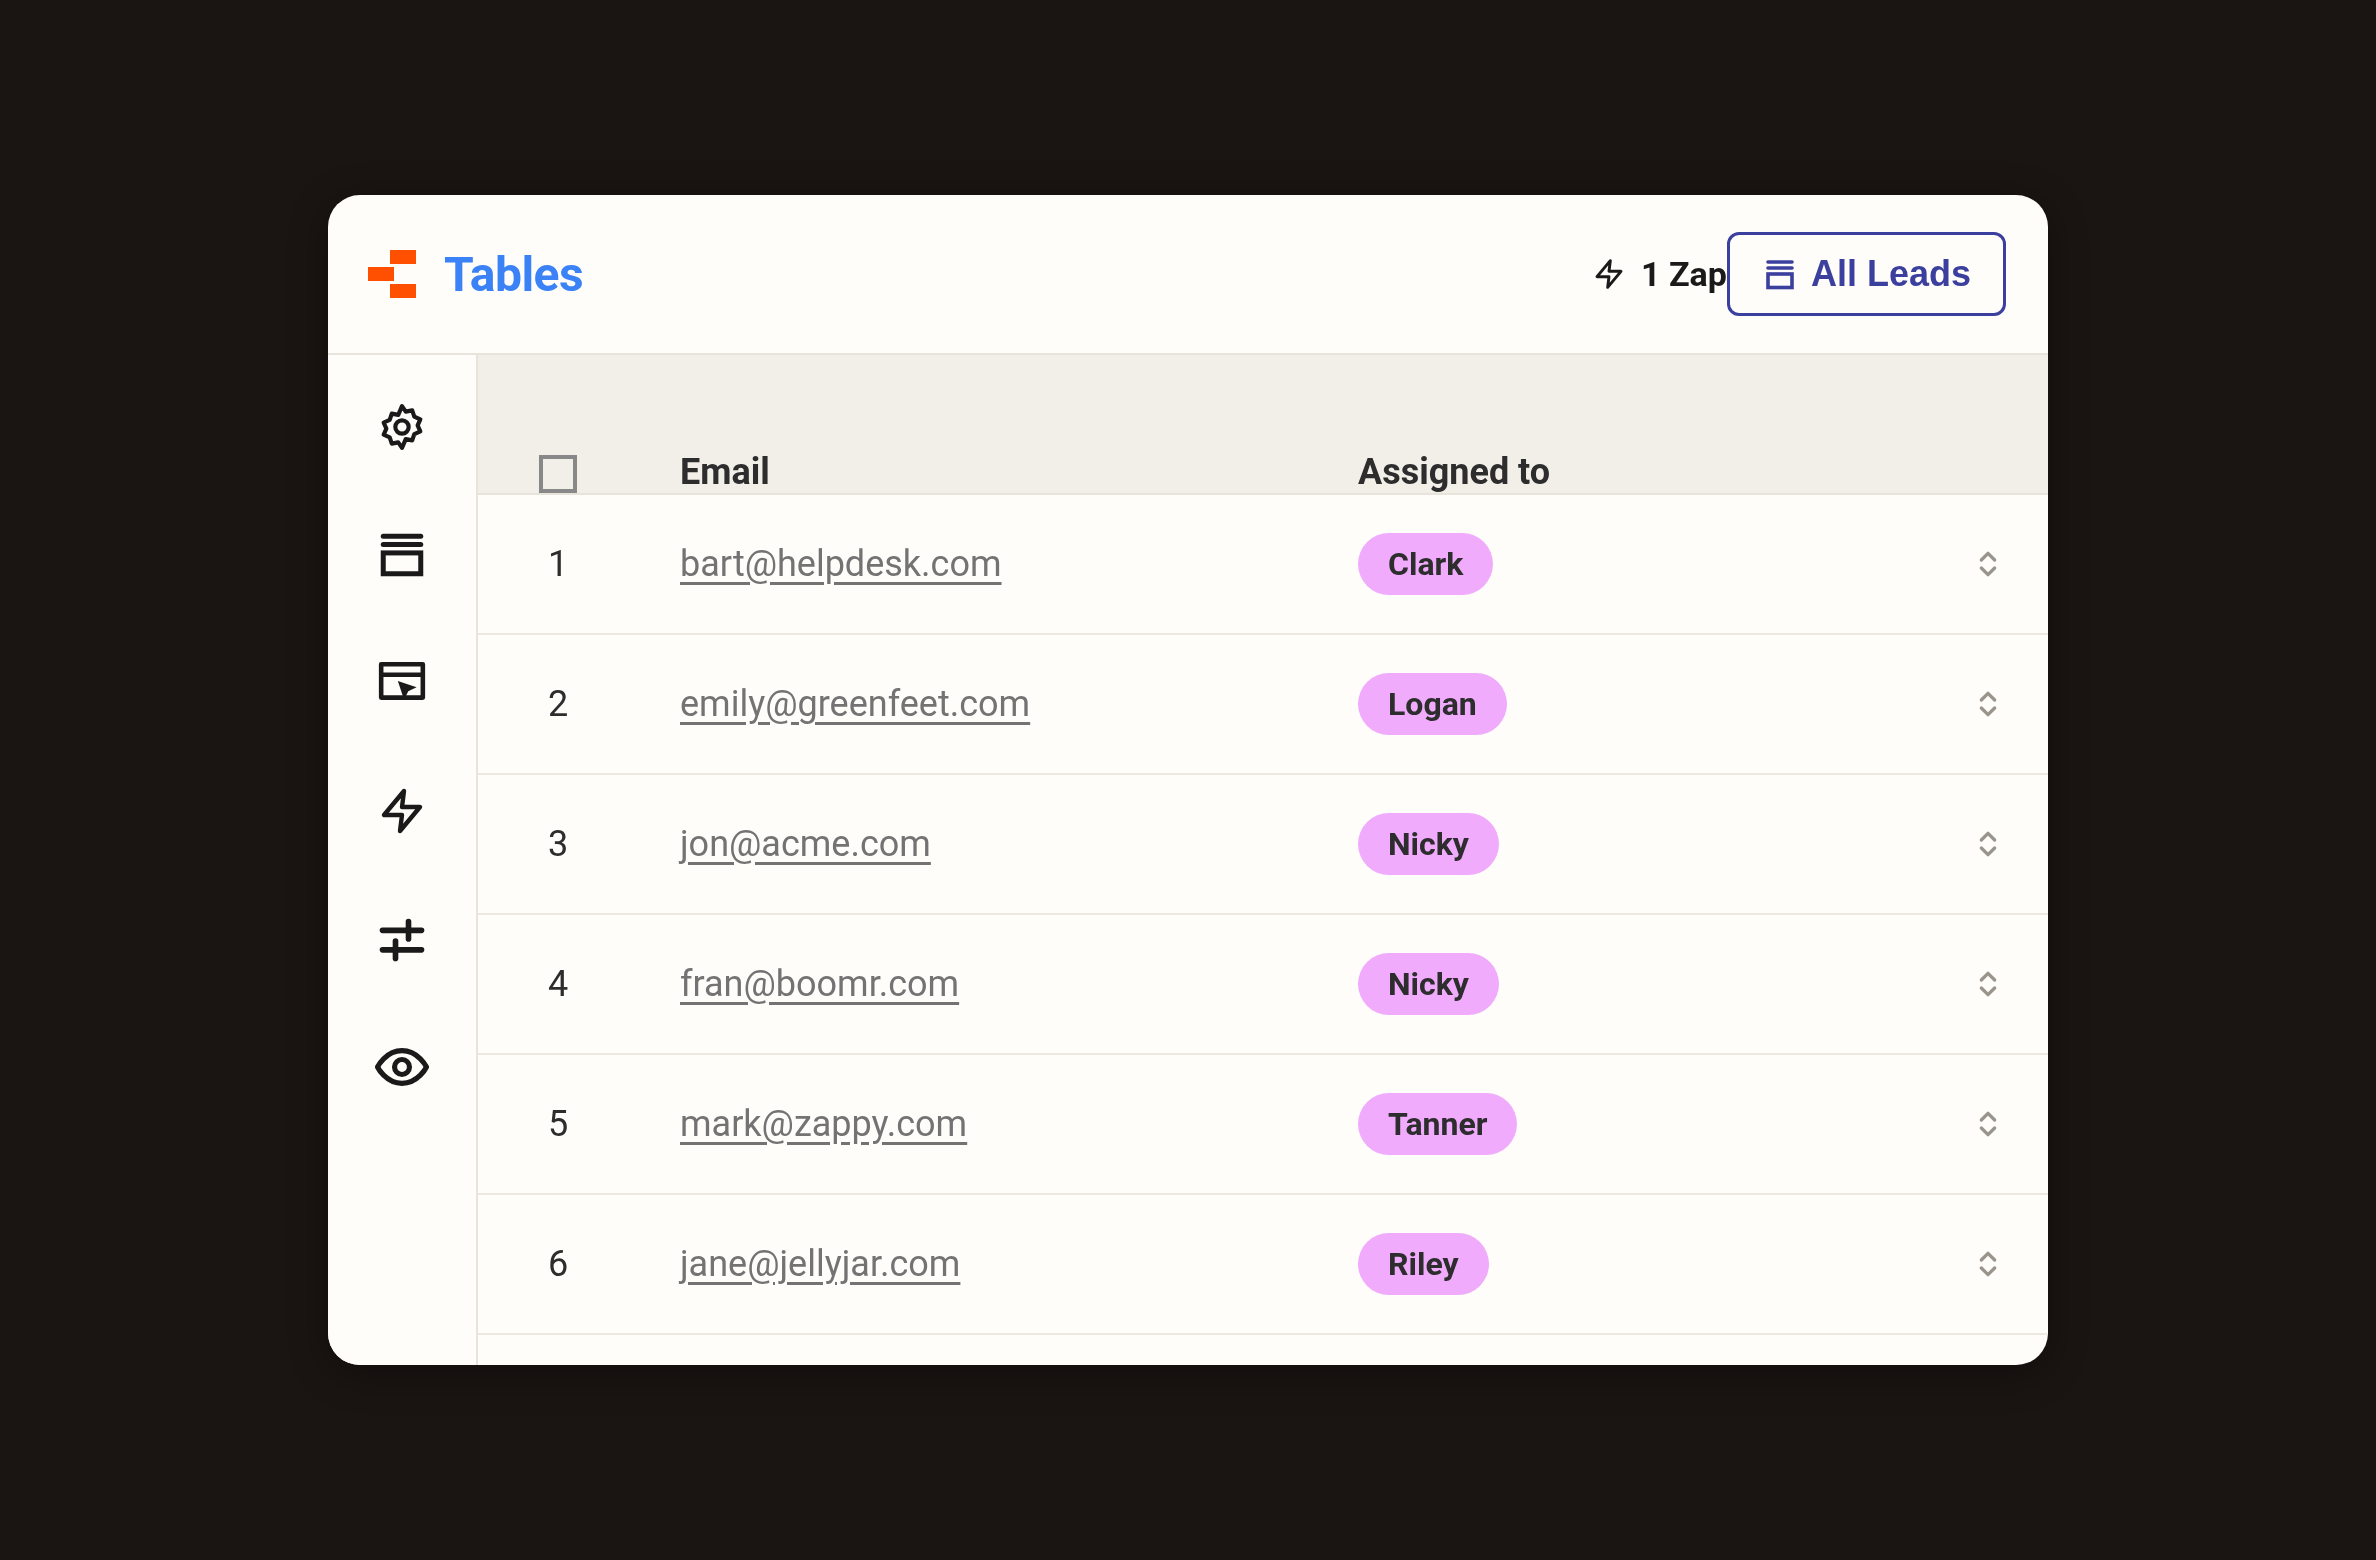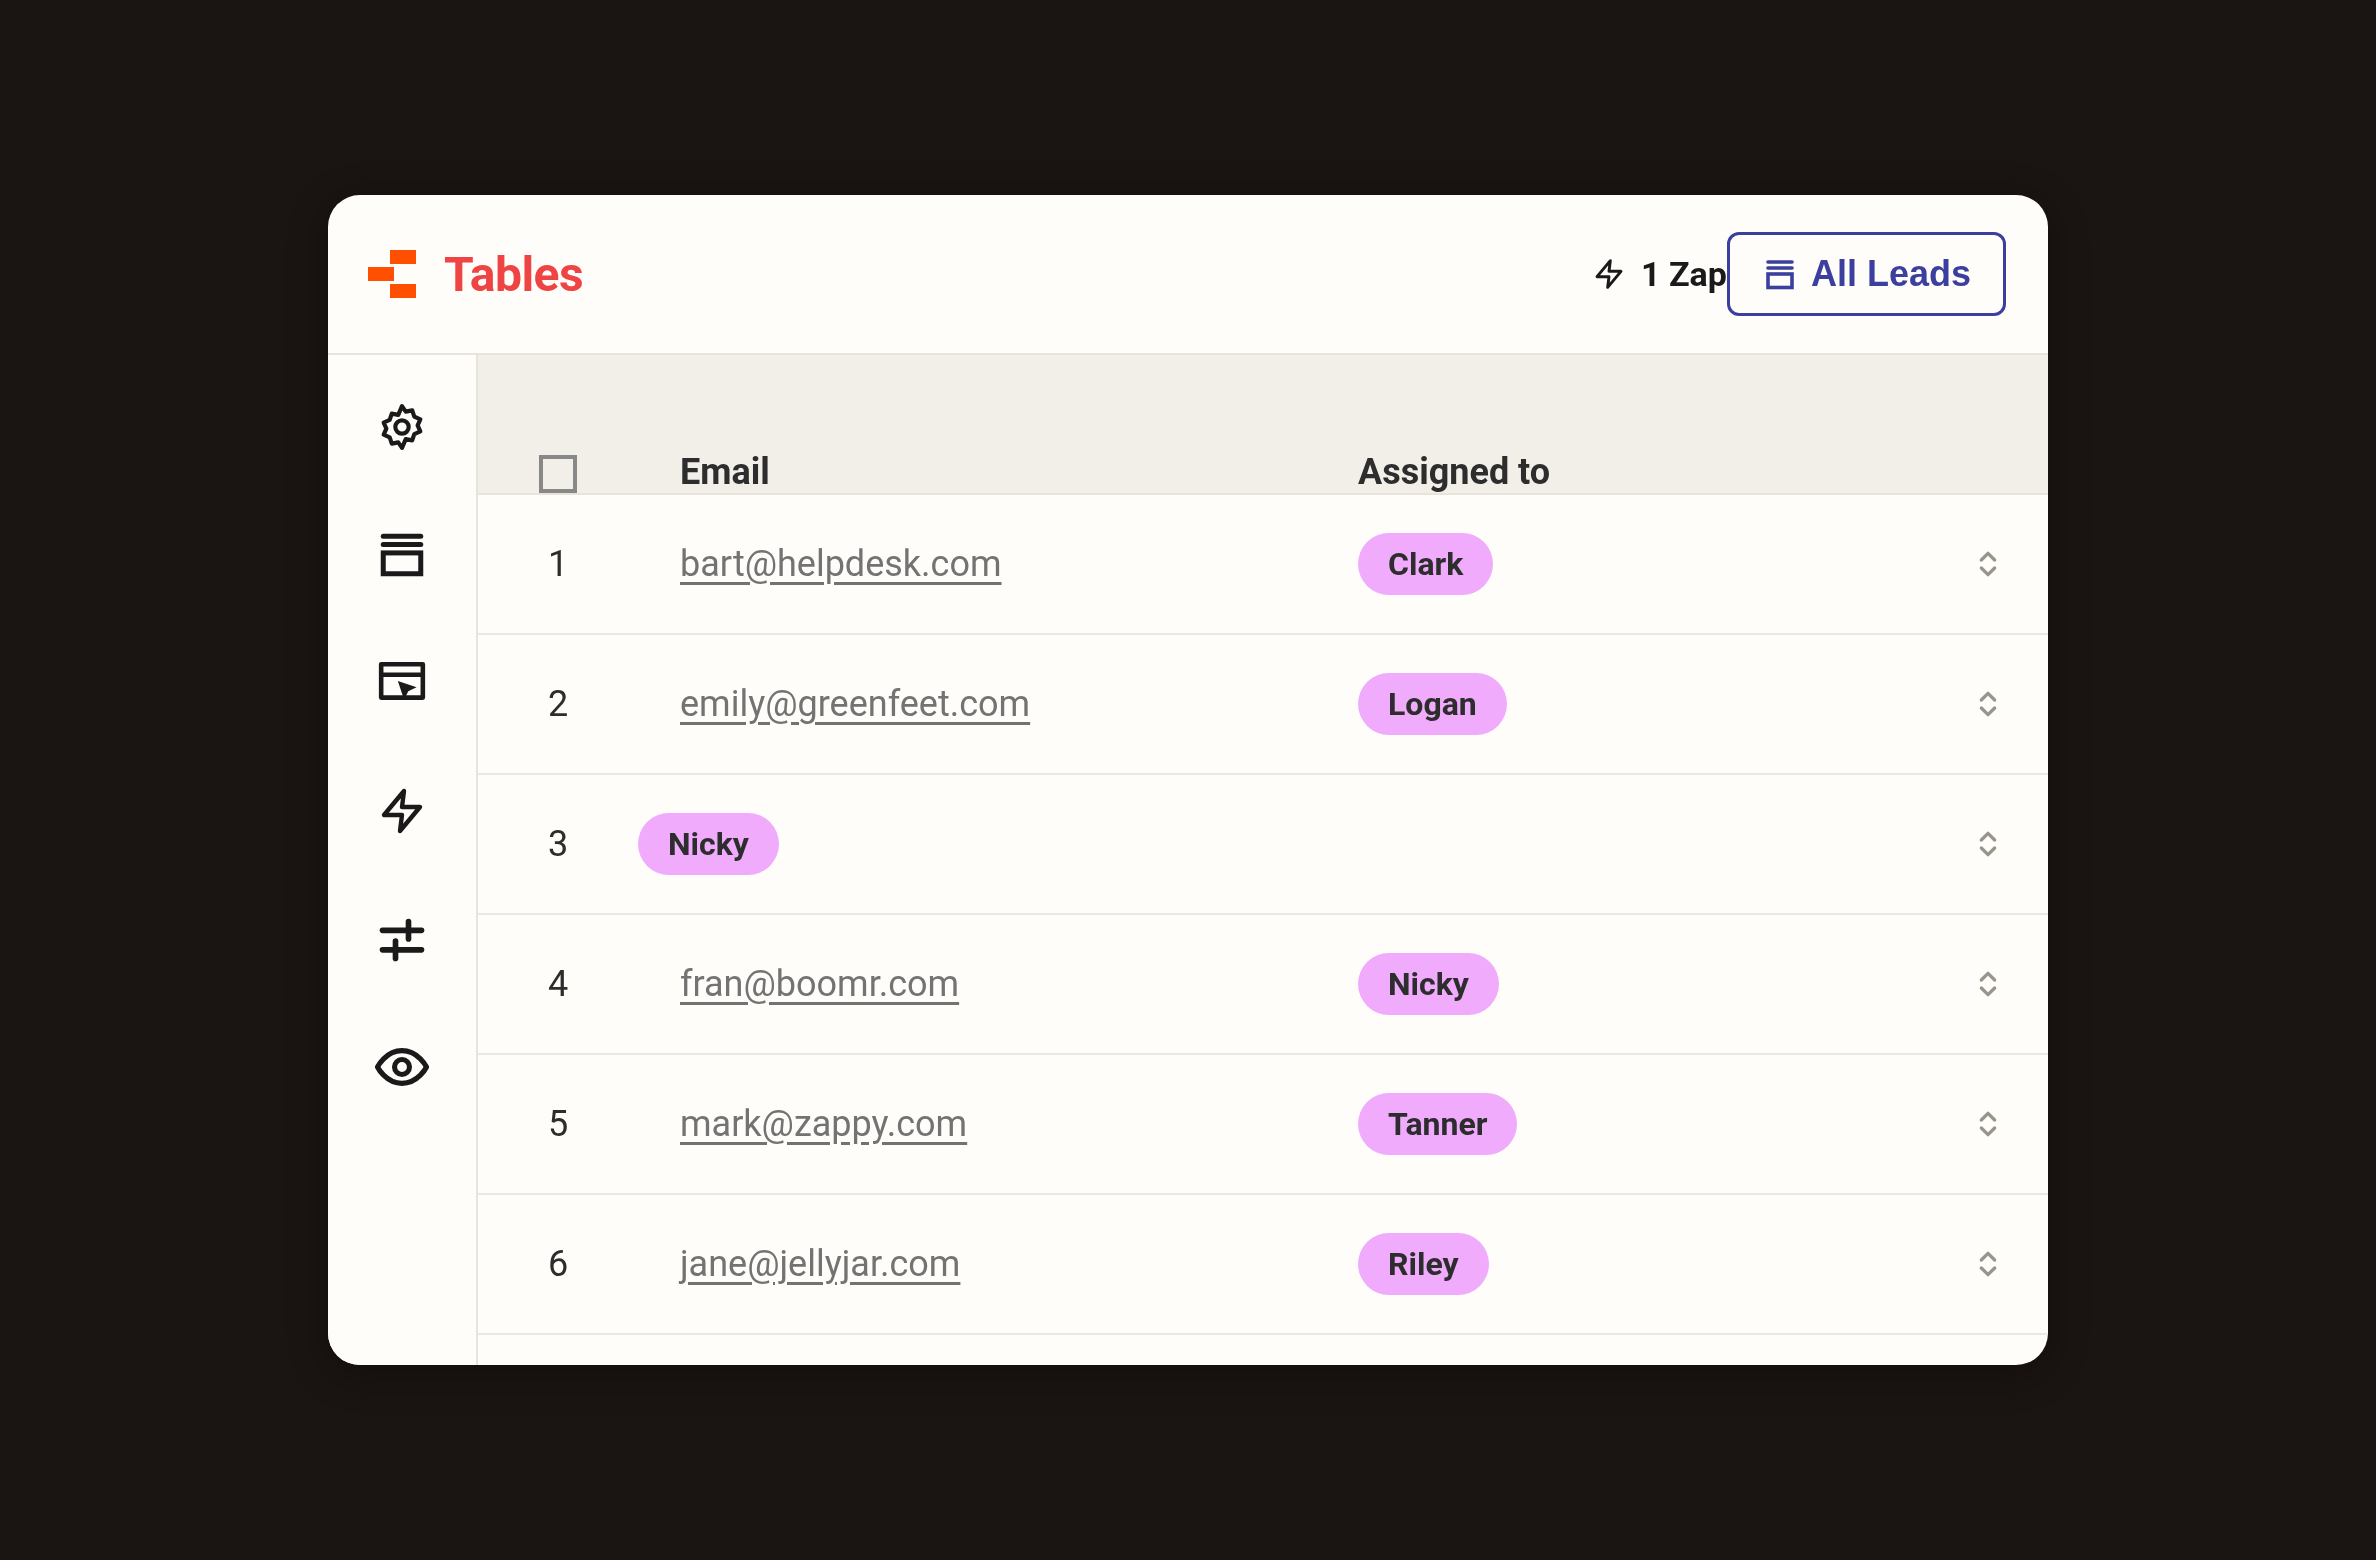--- a/index.html
+++ b/index.html
@@ -30,21 +30,21 @@
     padding: 0 42px 0 36px;
   }
   .brand {
     display: flex;
     align-items: center;
     gap: 24px;
   }
   .brand-title {
     font-size: 48px;
     font-weight: 700;
-    color: #ef4444;
+    color: #3b82f6;
     letter-spacing: -0.5px;
   }
   .topbar-spacer { flex: 1; }
   .zap-count {
     display: flex;
     align-items: center;
     gap: 16px;
     font-size: 34px;
     font-weight: 700;
     color: #1a1a1a;
@@ -295,20 +295,21 @@
               <span>
                 <svg width="32" height="40" viewBox="0 0 24 24" fill="none" stroke="#9a958c" stroke-width="2.5" stroke-linecap="round" stroke-linejoin="round">
                   <polyline points="7 9 12 4 17 9"></polyline>
                   <polyline points="7 15 12 20 17 15"></polyline>
                 </svg>
               </span>
             </div>
           </div>
           <div class="row">
             <div class="col-num">3</div>
+            <div class="col-email"><span class="email-link">jon@acme.com</span></div>
             <div class="col-assigned">
               <span class="chip">Nicky</span>
             </div>
             <div class="col-sort">
               <span>
                 <svg width="32" height="40" viewBox="0 0 24 24" fill="none" stroke="#9a958c" stroke-width="2.5" stroke-linecap="round" stroke-linejoin="round">
                   <polyline points="7 9 12 4 17 9"></polyline>
                   <polyline points="7 15 12 20 17 15"></polyline>
                 </svg>
               </span>

